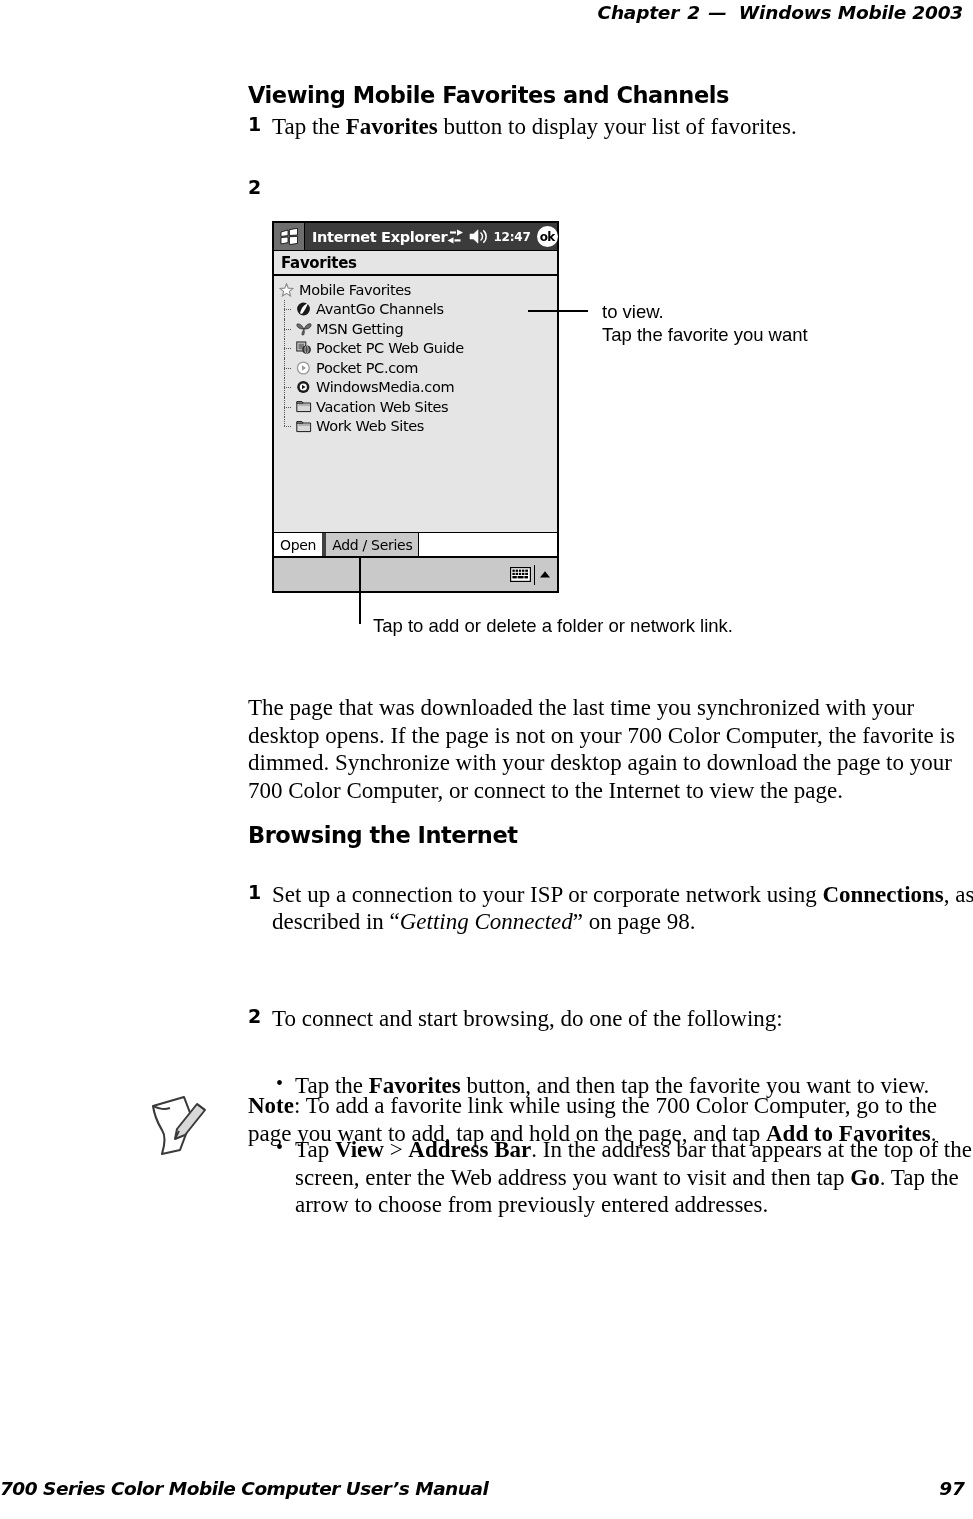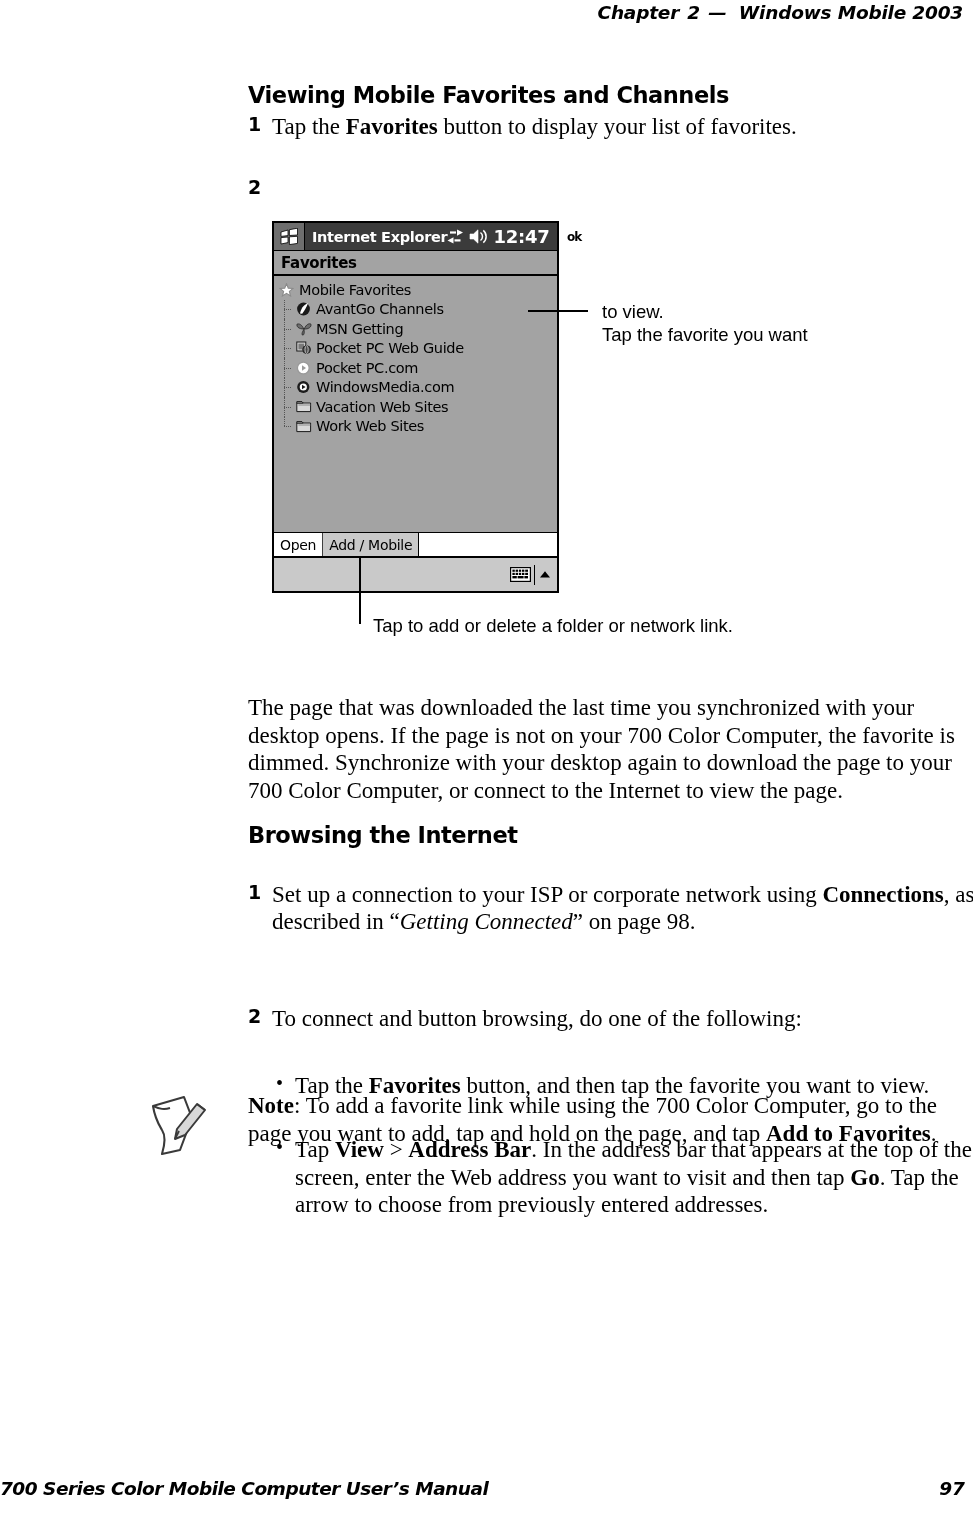--- a/index.html
+++ b/index.html
@@ -90,21 +90,21 @@
   b, .b { font-weight: bold; }
   i, .i { font-style: italic; }
 
   
   #pda {
     position: absolute;
     left: 272px;
     top: 221px;
     width: 287px;
     height: 372px;
-    background: #a3a3a3;
+    background: #e5e5e5;
     border: 2px solid #000000;
     box-sizing: border-box;
     font-family: "DejaVu Sans", sans-serif;
   }
   #pda-titlebar {
     height: 28px;
     background: #3b3b3b;
     color: #ffffff;
     display: flex;
     align-items: center;
@@ -124,23 +124,23 @@
   .title-text {
     font-size: 14.5px;
     font-weight: bold;
     margin-left: 7px;
     letter-spacing: -0.3px;
     white-space: nowrap;
   }
   .tb-spacer { flex: 1 1 auto; }
   .tb-icon { margin-right: 5px; display: flex; align-items: center; }
   .tb-time {
-    font-size: 18px;
-    font-weight: bold;
-    margin-right: 14px;
+    font-size: 12px;
+    font-weight: bold;
+    margin-right: 6px;
     letter-spacing: -0.2px;
   }
   .ok-btn {
     width: 21px;
     height: 21px;
     border-radius: 50%;
     background: #ffffff;
     color: #000000;
     font-size: 12px;
     font-weight: bold;
@@ -223,21 +223,21 @@
   .pda-tab {
     font-size: 14px;
     letter-spacing: -0.3px;
     display: flex;
     align-items: center;
     padding: 0 6px;
     box-sizing: border-box;
   }
   .pda-tab.active {
     background: #ffffff;
-    border-right: 1px solid #404040;
+    border-right: 4px solid #404040;
   }
   .pda-tab.inactive {
     background: #c9c9c9;
     border-right: 1px solid #000;
   }
   .tab-fill { flex: 1 1 auto; background: #ffffff; }
 
   #pda-status {
     position: absolute;
     left: 0;
@@ -459,21 +459,21 @@
           <path d="M0.8 3 L0.8 1.6 L6 1.6 L7.2 3 Z" fill="#d8d8d8" stroke="#1a1a1a" stroke-width="1"></path>
           <path d="M2.4 5 L14.6 5" stroke="#777" stroke-width="0.8"></path>
         </svg>
       </span>
       <span>Work Web Sites</span>
     </div>
   </div>
 
   <div id="pda-tabs">
     <div class="pda-tab active">Open</div>
-    <div class="pda-tab inactive">Add / Mobile</div>
+    <div class="pda-tab inactive">Add / Series</div>
     <div class="tab-fill"></div>
   </div>
 
   <div id="pda-status">
     <span class="kbd-ico">
       <svg width="21" height="15" viewBox="0 0 21 15" aria-hidden="true">
         <rect x="0.6" y="0.6" width="19.8" height="13.8" fill="#ffffff" stroke="#000" stroke-width="1.2"></rect>
         <g fill="#000">
           <rect x="2.4" y="2.6" width="2.4" height="2.2"></rect>
           <rect x="5.6" y="2.6" width="2.4" height="2.2"></rect>
@@ -512,21 +512,21 @@
 
 <h2 class="col sec-head" style="top:824px;">Browsing the Internet</h2>
 
 <div class="col step" style="top:853px;">
   <span class="num">1</span>
   <span>Set up a connection to your ISP or corporate network using </span><b>Connections</b><span>, as described in “</span><i>Getting Connected</i><span>” on page 98.</span>
 </div>
 
 <div class="col step" style="top:922px;">
   <span class="num">2</span>
-  <span>To connect and button browsing, do one of the following:</span>
+  <span>To connect and start browsing, do one of the following:</span>
 </div>
 
 <div class="col bullet" style="top:962px; left:268px; width:707px;">
   <span class="dot">•</span>
   <span>Tap the </span><b>Favorites</b><span> button, and then tap the favorite you want to view.</span>
 </div>
 
 <div class="col bullet" style="top:998px; left:268px; width:707px;">
   <span class="dot">•</span>
   <span>Tap </span><b>View</b><span> &gt; </span><b>Address Bar</b><span>. In the address bar that appears at the top of the screen, enter the Web address you want to visit and then tap </span><b>Go</b><span>. Tap the arrow to choose from previously entered addresses.</span>

